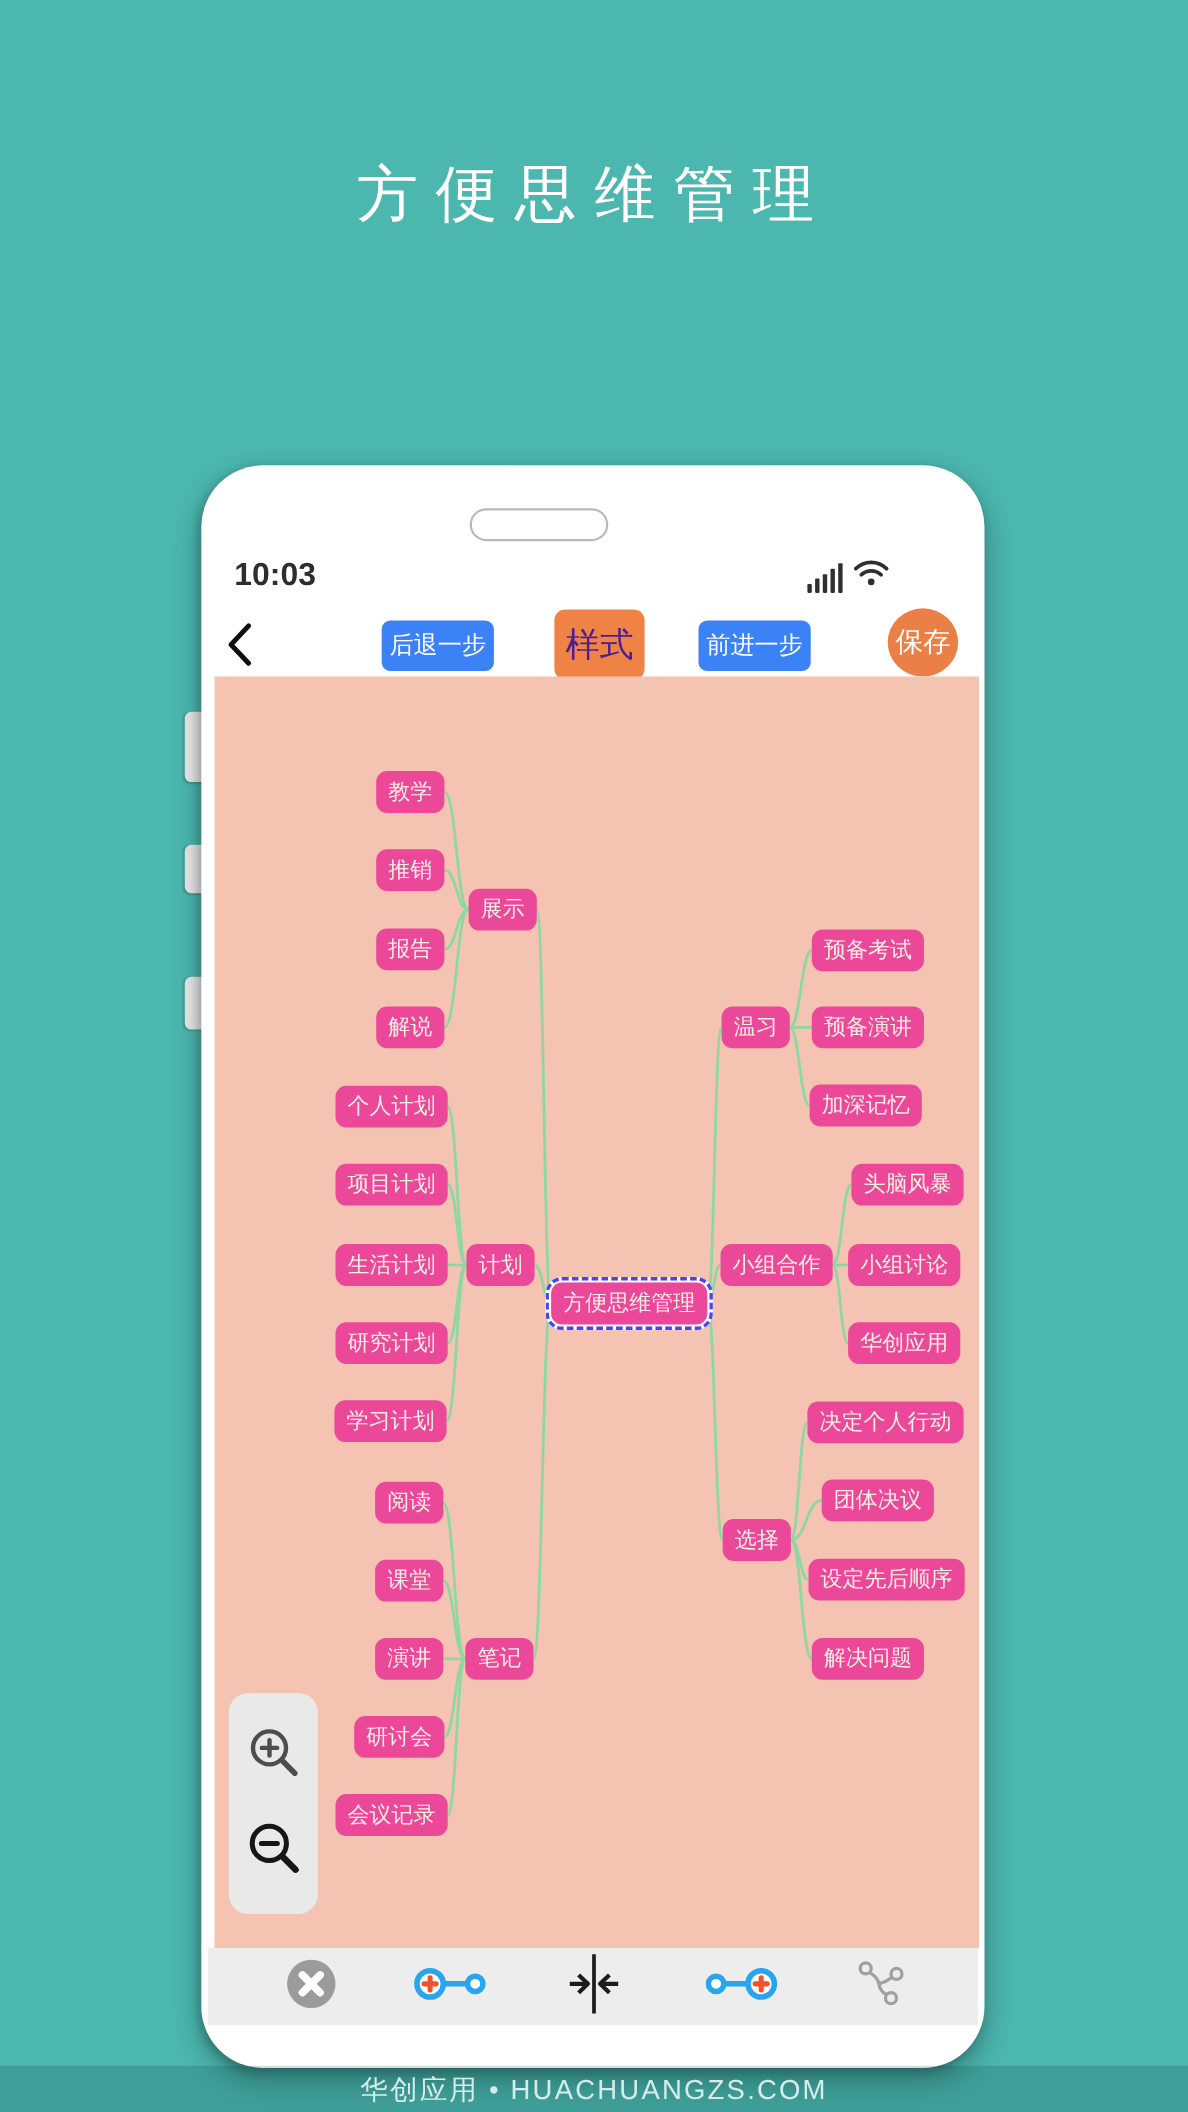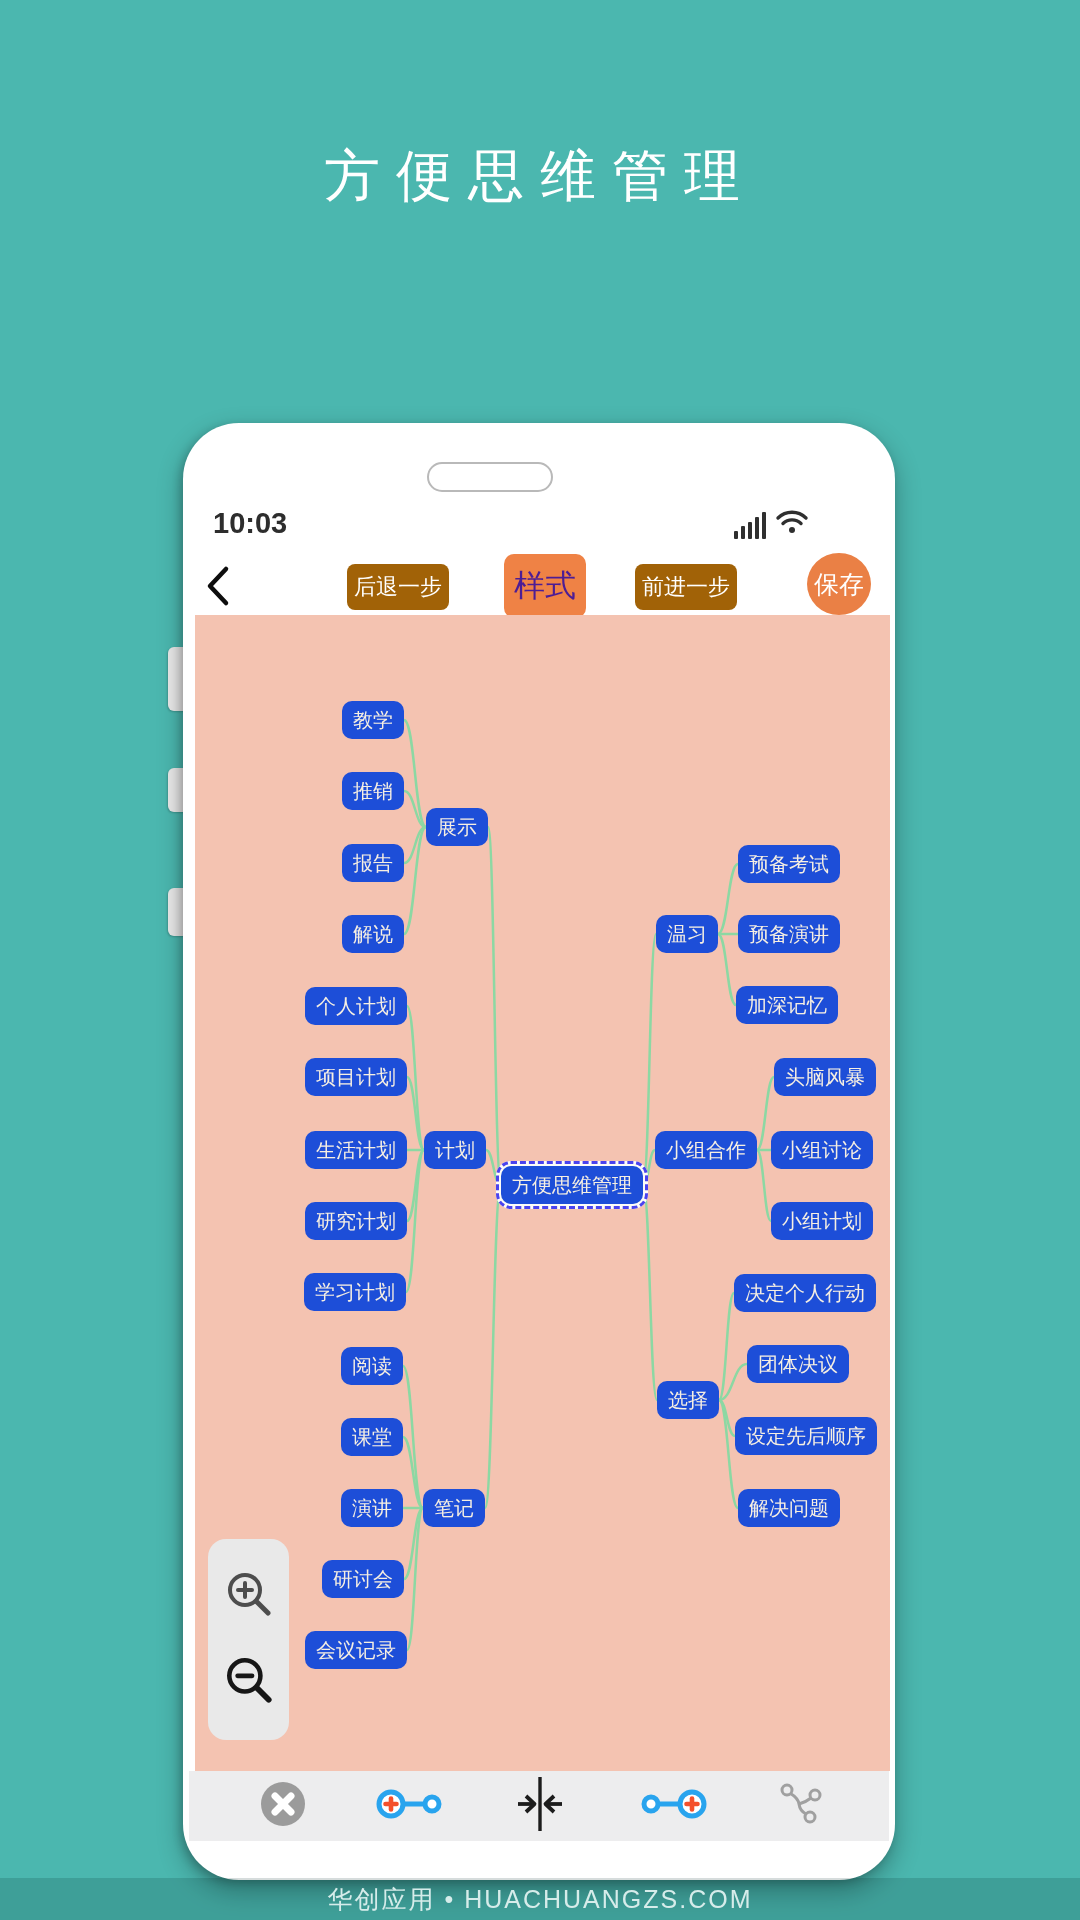--- a/index.html
+++ b/index.html
@@ -40,42 +40,42 @@
   }
   .status-icons{
     position:absolute;right:86px;top:6px;display:flex;align-items:flex-end;gap:9px;height:30px;
   }
   .sig{display:flex;align-items:flex-end;gap:3px;height:27px;}
   .sig span{display:block;width:4px;background:#2f2f2f;border-radius:1px;}
   
   .back-icon{position:absolute;left:22px;top:142px;}
   .tool-btn{
     position:absolute;top:141px;width:102px;height:46px;line-height:46px;
-    background:#a16207;color:#fff;font-size:22px;text-align:center;border-radius:8px;
+    background:#3b82f6;color:#fff;font-size:22px;text-align:center;border-radius:8px;
   }
   .undo-btn{left:164px;}
   .redo-btn{left:452px;}
   .style-btn{
     position:absolute;left:321px;top:131px;width:82px;height:64px;line-height:64px;
     background:#ef8245;color:#4c1d95;font-size:31px;text-align:center;border-radius:10px;
   }
   .save-btn{
     position:absolute;left:624px;top:130px;width:64px;height:62px;line-height:62px;
     background:#ea8045;color:#fff;font-size:25px;text-align:center;border-radius:50%;
   }
   
   .canvas{
     position:absolute;left:12px;top:192px;width:695px;height:1156px;
     background:#f4c3b1;overflow:hidden;
   }
   #map-links{position:absolute;left:0;top:0;}
   #map-links path{fill:none;stroke:#8cd8a3;stroke-width:2.5px;}
   .mnode{
     position:absolute;transform:translate(-50%,-50%);
-    background:#1d4ed8;color:#f6efe2;font-size:20px;line-height:24px;
+    background:#ec4899;color:#f6efe2;font-size:20px;line-height:24px;
     padding:7px 11px;border-radius:10px;white-space:nowrap;
   }
   .mnode.selected{
     box-shadow:0 0 0 5px #fdfcf8;
     outline:3px dashed #4b43ee;
     outline-offset:2px;
   }
   
   .zoom-panel{
     position:absolute;left:13px;top:924px;width:81px;height:201px;
@@ -190,21 +190,21 @@
         <div class="mnode" style="left: 177px; top: 893px;">演讲</div>
         <div class="mnode" style="left: 168px; top: 964px;">研讨会</div>
         <div class="mnode" style="left: 161px; top: 1035px;">会议记录</div>
         <div class="mnode" style="left: 492px; top: 319px;">温习</div>
         <div class="mnode" style="left: 594px; top: 249px;">预备考试</div>
         <div class="mnode" style="left: 594px; top: 319px;">预备演讲</div>
         <div class="mnode" style="left: 592px; top: 390px; text-align: right;">加深记忆</div>
         <div class="mnode" style="left: 511px; top: 535px;">小组合作</div>
         <div class="mnode" style="left: 630px; top: 462px;">头脑风暴</div>
         <div class="mnode" style="left: 627px; top: 535px;">小组讨论</div>
-        <div class="mnode" style="left: 627px; top: 606px;">小组计划</div>
+        <div class="mnode" style="left: 627px; top: 606px;">华创应用</div>
         <div class="mnode" style="left: 493px; top: 785px;">选择</div>
         <div class="mnode" style="left: 610px; top: 678px;">决定个人行动</div>
         <div class="mnode" style="left: 603px; top: 749px;">团体决议</div>
         <div class="mnode" style="left: 611px; top: 821px;">设定先后顺序</div>
         <div class="mnode" style="left: 594px; top: 893px;">解决问题</div>
       </div>
 
     <div class="zoom-panel">
       <span>
         <svg width="54" height="54" viewBox="0 0 54 54">

